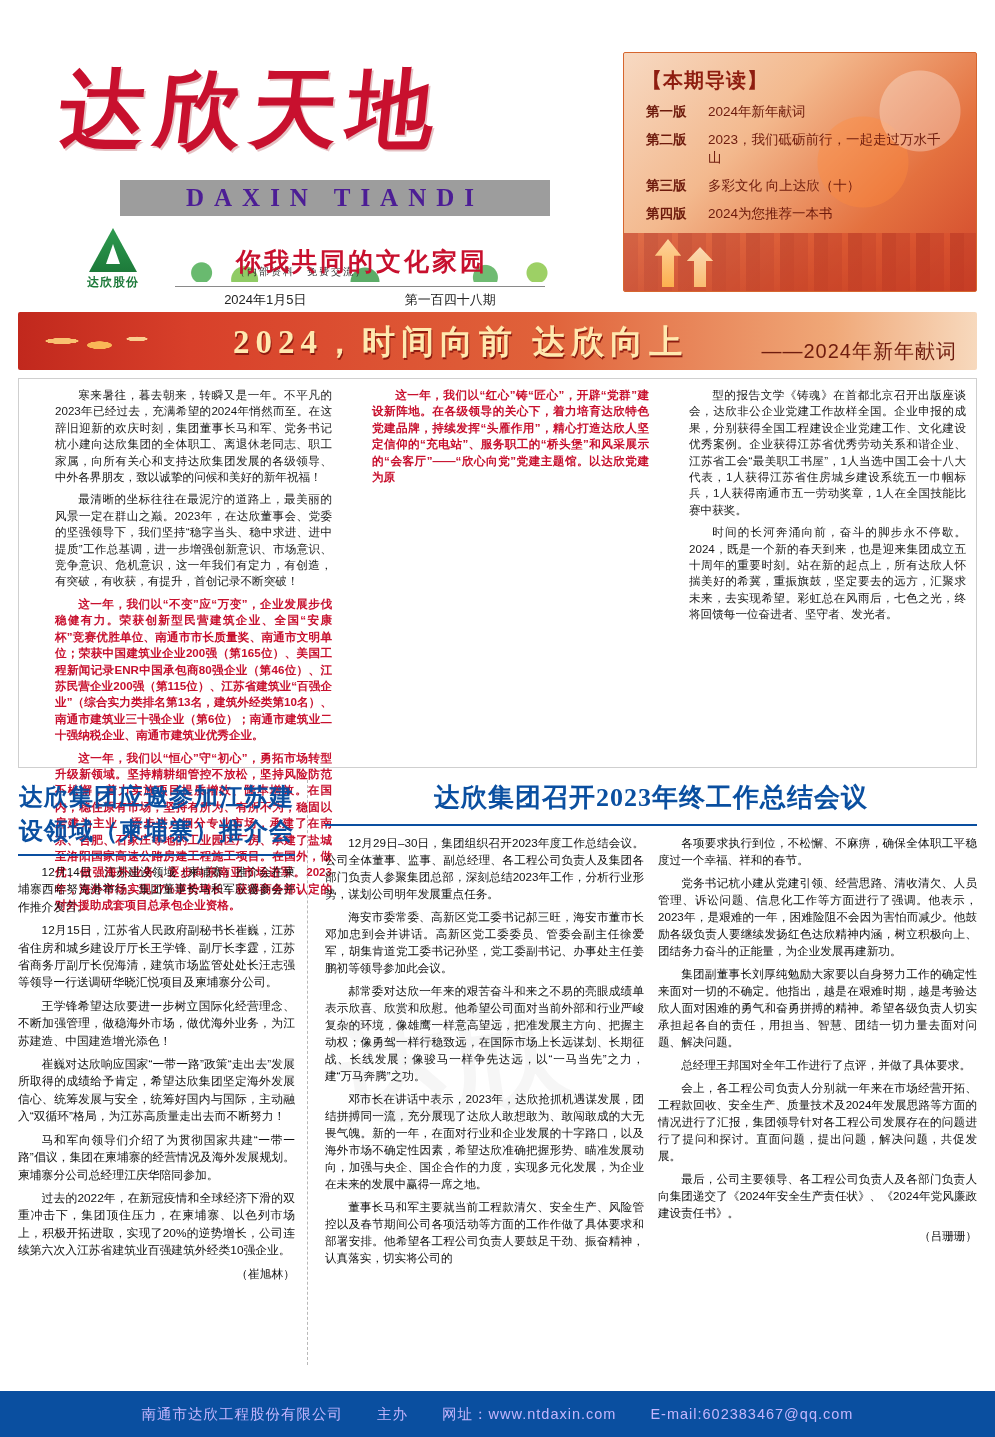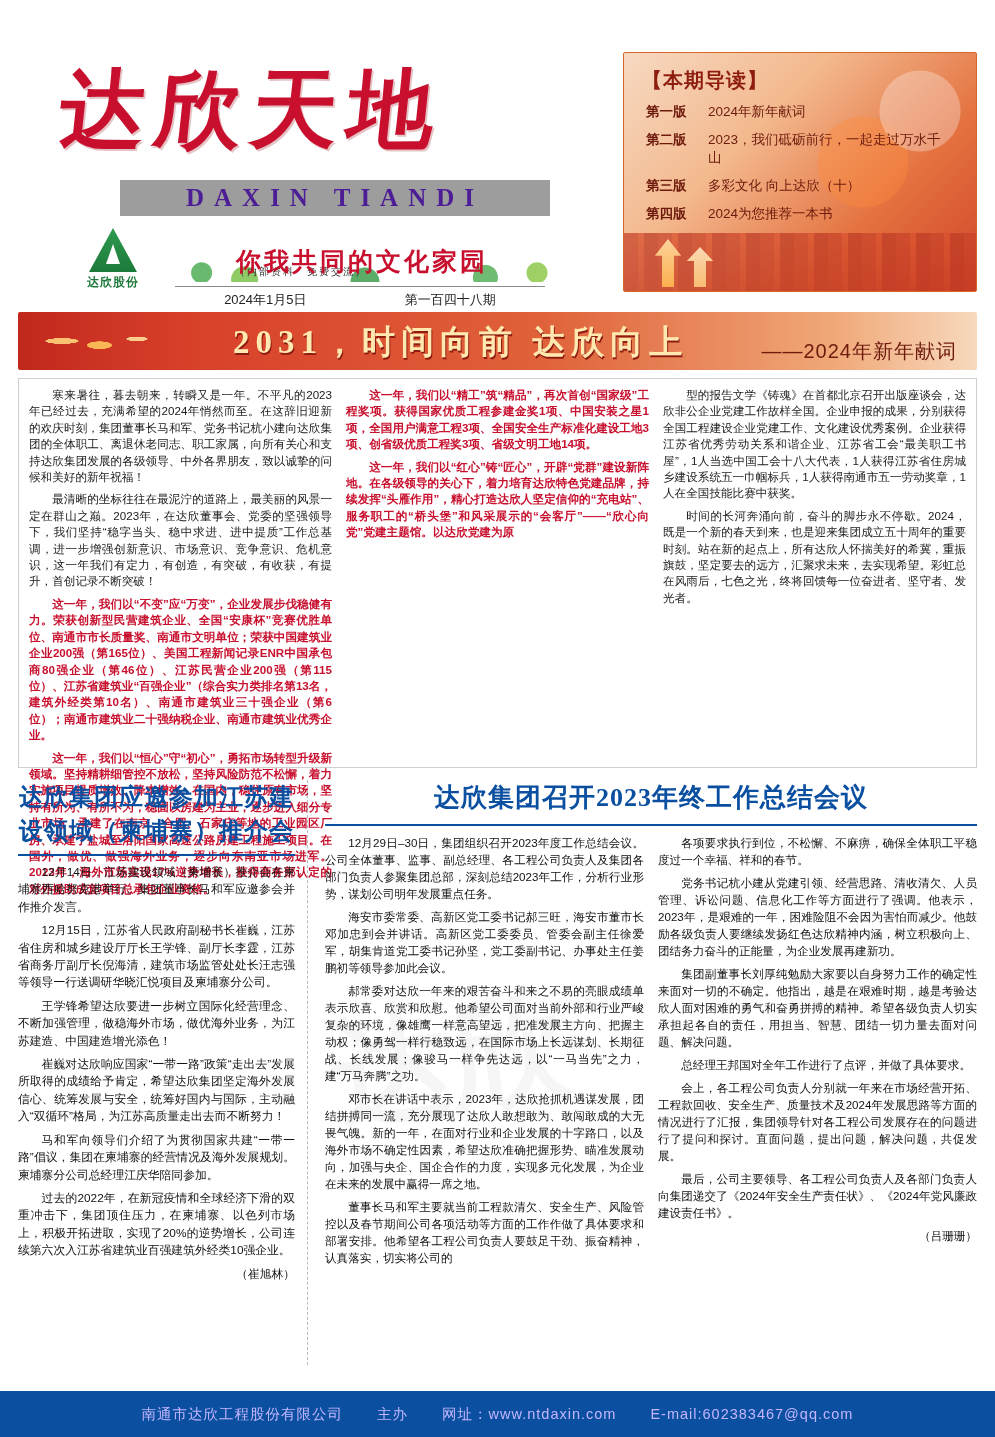--- a/index.html
+++ b/index.html
@@ -136,21 +136,21 @@
     opacity:.9;
   }
 
   
   .topblock{
     position:absolute;left:18px;top:378px;width:959px;height:390px;
     border:1px solid #cfcfcf;background:#fff;
     padding:8px 10px;box-sizing:border-box;
     display:flex;gap:14px;
   }
-  .tcol{flex:1;font-size:11.6px;line-height:16.4px;text-align:justify;color:#1a1a1a;}
+  .tcol{flex:1;font-size:11.6px;line-height:16.4px;text-align:justify;color:#1a1a1a;margin-left:26px;}
   .tcol p{margin:0 0 6px 0;text-indent:2em;}
   .hl{color:#c8102e;font-weight:bold;}
 
   
   .bottom{
     position:absolute;left:18px;top:780px;width:959px;height:585px;
     display:flex;gap:17px;
   }
   .art-left{
     width:290px;border-right:1px dashed #b9b9b9;padding-right:12px;box-sizing:border-box;
@@ -231,33 +231,32 @@
       </div>
       <div class="index-item">
         <span class="idx-ed">第四版</span>
         <span class="idx-tx">2024为您推荐一本书</span>
       </div>
     </div>
   </div>
 
   <div class="banner">
     <div class="banner-dragon"></div>
-    <div class="banner-txt">2031，时间向前 达欣向上</div>
+    <div class="banner-txt">2024，时间向前 达欣向上</div>
     <div class="banner-sub">——2024年新年献词</div>
   </div>
 
   <div class="topblock">
     <div class="tcol">
       <p>寒来暑往，暮去朝来，转瞬又是一年。不平凡的2023年已经过去，充满希望的2024年悄然而至。在这辞旧迎新的欢庆时刻，集团董事长马和军、党务书记杭小建向达欣集团的全体职工、离退休老同志、职工家属，向所有关心和支持达欣集团发展的各级领导、中外各界朋友，致以诚挚的问候和美好的新年祝福！</p>
       <p>最清晰的坐标往往在最泥泞的道路上，最美丽的风景一定在群山之巅。2023年，在达欣董事会、党委的坚强领导下，我们坚持“稳字当头、稳中求进、进中提质”工作总基调，进一步增强创新意识、市场意识、竞争意识、危机意识，这一年我们有定力，有创造，有突破，有收获，有提升，首创记录不断突破！</p>
       <p class="hl">这一年，我们以“不变”应“万变”，企业发展步伐稳健有力。荣获创新型民营建筑企业、全国“安康杯”竞赛优胜单位、南通市市长质量奖、南通市文明单位；荣获中国建筑业企业200强（第165位）、美国工程新闻记录ENR中国承包商80强企业（第46位）、江苏民营企业200强（第115位）、江苏省建筑业“百强企业”（综合实力类排名第13名，建筑外经类第10名）、南通市建筑业三十强企业（第6位）；南通市建筑业二十强纳税企业、南通市建筑业优秀企业。</p>
       <p class="hl">这一年，我们以“恒心”守“初心”，勇拓市场转型升级新领域。坚持精耕细管控不放松，坚持风险防范不松懈，着力实施项目提质增效、降本增效。在国内，稳住原有市场，坚持有所为、有所不为，稳固以房建为主业，逐步进入细分专业市场，承建了在南京、合肥、石家庄等地的工业园区厂房、承建了盐城至洛阳国家高速公路房建工程施工项目。在国外，做优、做强海外业务，逐步向东南亚市场进军。2023年，海外市场实现17%逆势增长，获得商务部认定的对外援助成套项目总承包企业资格。</p>
     </div>
     <div class="tcol">
-      <p class="hl">这一年，我们以“精工”筑“精品”，再次首创“国家级”工程奖项。获得国家优质工程参建金奖1项、中国安装之星1项，全国用户满意工程3项、全国安全生产标准化建设工地3项、创省级优质工程奖3项、省级文明工地14项。</p>
       <p class="hl">这一年，我们以“红心”铸“匠心”，开辟“党群”建设新阵地。在各级领导的关心下，着力培育达欣特色党建品牌，持续发挥“头雁作用”，精心打造达欣人坚定信仰的“充电站”、服务职工的“桥头堡”和风采展示的“会客厅”——“欣心向党”党建主题馆。以达欣党建为原</p>
     </div>
     <div class="tcol">
       <p>型的报告文学《铸魂》在首都北京召开出版座谈会，达欣非公企业党建工作故样全国。企业申报的成果，分别获得全国工程建设企业党建工作、文化建设优秀案例。企业获得江苏省优秀劳动关系和谐企业、江苏省工会“最美职工书屋”，1人当选中国工会十八大代表，1人获得江苏省住房城乡建设系统五一巾帼标兵，1人获得南通市五一劳动奖章，1人在全国技能比赛中获奖。</p>
       <p>时间的长河奔涌向前，奋斗的脚步永不停歇。2024，既是一个新的春天到来，也是迎来集团成立五十周年的重要时刻。站在新的起点上，所有达欣人怀揣美好的希冀，重振旗鼓，坚定要去的远方，汇聚求未来，去实现希望。彩虹总在风雨后，七色之光，终将回馈每一位奋进者、坚守者、发光者。</p>
     </div>
   </div>
 
   <div class="watermark">达欣</div>
 

